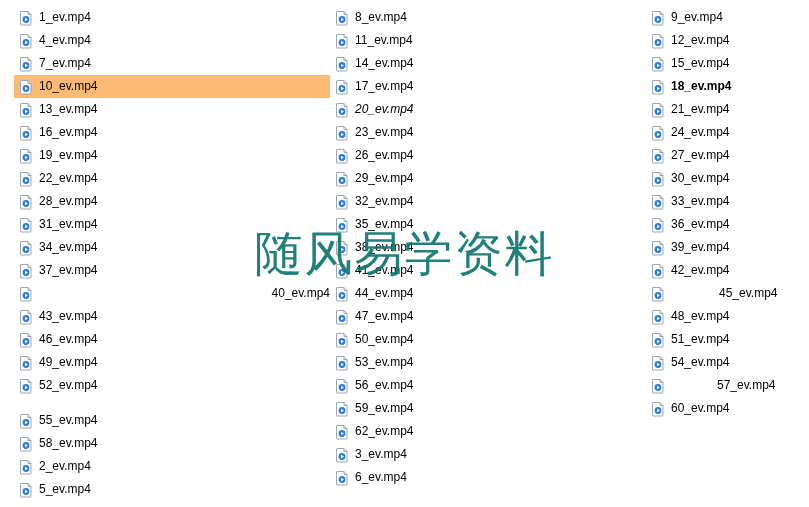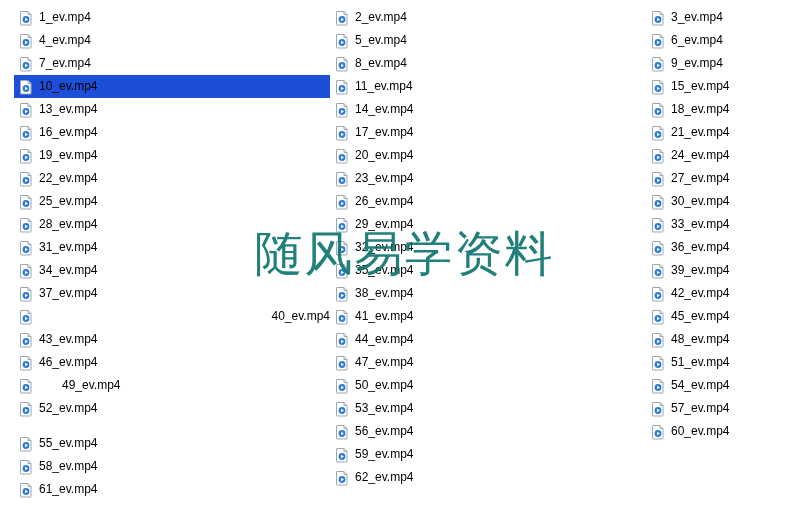--- a/index.html
+++ b/index.html
@@ -24,21 +24,21 @@
   .file-item {
     display: flex;
     align-items: center;
     height: 23px;
     width: 316px;
     padding-left: 4px;
     cursor: default;
     white-space: nowrap;
   }
   .file-item.hover {
-    background: #1d4ed8;
+    background: #fdba74;
   }
   .file-icon {
     width: 16px;
     height: 16px;
     margin-right: 5px;
     flex-shrink: 0;
   }
   .file-label {
     line-height: 23px;
   }
@@ -133,29 +133,20 @@
         </svg></span>
       <span class="file-label">22_ev.mp4</span>
     </div>
     <div class="file-item" style="width: 316px;">
       <span class="file-icon"><svg viewBox="0 0 16 16" width="16" height="16">
           <path d="M3 1.5 h7 l3 3 v10 a0.5 0.5 0 0 1 -0.5 0.5 h-9.5 a0.5 0.5 0 0 1 -0.5 -0.5 v-12.5 a0.5 0.5 0 0 1 0.5 -0.5 z" fill="#ffffff" stroke="#9aa7b4" stroke-width="1"></path>
           <path d="M10 1.5 v3 h3" fill="none" stroke="#9aa7b4" stroke-width="1"></path>
           <circle cx="8" cy="9.5" r="3.4" fill="#2e7cd6"></circle>
           <path d="M7 7.8 L10 9.5 L7 11.2 Z" fill="#ffffff"></path>
         </svg></span>
-      <span class="file-label">25_ev.mp4</span>
-    </div>
-    <div class="file-item" style="width: 316px;">
-      <span class="file-icon"><svg viewBox="0 0 16 16" width="16" height="16">
-          <path d="M3 1.5 h7 l3 3 v10 a0.5 0.5 0 0 1 -0.5 0.5 h-9.5 a0.5 0.5 0 0 1 -0.5 -0.5 v-12.5 a0.5 0.5 0 0 1 0.5 -0.5 z" fill="#ffffff" stroke="#9aa7b4" stroke-width="1"></path>
-          <path d="M10 1.5 v3 h3" fill="none" stroke="#9aa7b4" stroke-width="1"></path>
-          <circle cx="8" cy="9.5" r="3.4" fill="#2e7cd6"></circle>
-          <path d="M7 7.8 L10 9.5 L7 11.2 Z" fill="#ffffff"></path>
-        </svg></span>
       <span class="file-label">28_ev.mp4</span>
     </div>
     <div class="file-item" style="width: 316px;">
       <span class="file-icon"><svg viewBox="0 0 16 16" width="16" height="16">
           <path d="M3 1.5 h7 l3 3 v10 a0.5 0.5 0 0 1 -0.5 0.5 h-9.5 a0.5 0.5 0 0 1 -0.5 -0.5 v-12.5 a0.5 0.5 0 0 1 0.5 -0.5 z" fill="#ffffff" stroke="#9aa7b4" stroke-width="1"></path>
           <path d="M10 1.5 v3 h3" fill="none" stroke="#9aa7b4" stroke-width="1"></path>
           <circle cx="8" cy="9.5" r="3.4" fill="#2e7cd6"></circle>
           <path d="M7 7.8 L10 9.5 L7 11.2 Z" fill="#ffffff"></path>
         </svg></span>
       <span class="file-label">31_ev.mp4</span>
@@ -198,21 +189,21 @@
     </div>
     <div class="file-item" style="width: 316px;">
       <span class="file-icon"><svg viewBox="0 0 16 16" width="16" height="16">
           <path d="M3 1.5 h7 l3 3 v10 a0.5 0.5 0 0 1 -0.5 0.5 h-9.5 a0.5 0.5 0 0 1 -0.5 -0.5 v-12.5 a0.5 0.5 0 0 1 0.5 -0.5 z" fill="#ffffff" stroke="#9aa7b4" stroke-width="1"></path>
           <path d="M10 1.5 v3 h3" fill="none" stroke="#9aa7b4" stroke-width="1"></path>
           <circle cx="8" cy="9.5" r="3.4" fill="#2e7cd6"></circle>
           <path d="M7 7.8 L10 9.5 L7 11.2 Z" fill="#ffffff"></path>
         </svg></span>
       <span class="file-label">46_ev.mp4</span>
     </div>
-    <div class="file-item" style="width: 316px; gap: 23px;">
+    <div class="file-item" style="width: 316px;">
       <span class="file-icon"><svg viewBox="0 0 16 16" width="16" height="16">
           <path d="M3 1.5 h7 l3 3 v10 a0.5 0.5 0 0 1 -0.5 0.5 h-9.5 a0.5 0.5 0 0 1 -0.5 -0.5 v-12.5 a0.5 0.5 0 0 1 0.5 -0.5 z" fill="#ffffff" stroke="#9aa7b4" stroke-width="1"></path>
           <path d="M10 1.5 v3 h3" fill="none" stroke="#9aa7b4" stroke-width="1"></path>
           <circle cx="8" cy="9.5" r="3.4" fill="#2e7cd6"></circle>
           <path d="M7 7.8 L10 9.5 L7 11.2 Z" fill="#ffffff"></path>
         </svg></span>
       <span class="file-label">49_ev.mp4</span>
     </div>
     <div class="file-item" style="width: 316px;">
       <span class="file-icon"><svg viewBox="0 0 16 16" width="16" height="16">
@@ -241,29 +232,20 @@
         </svg></span>
       <span class="file-label">58_ev.mp4</span>
     </div>
     <div class="file-item" style="width: 316px;">
       <span class="file-icon"><svg viewBox="0 0 16 16" width="16" height="16">
           <path d="M3 1.5 h7 l3 3 v10 a0.5 0.5 0 0 1 -0.5 0.5 h-9.5 a0.5 0.5 0 0 1 -0.5 -0.5 v-12.5 a0.5 0.5 0 0 1 0.5 -0.5 z" fill="#ffffff" stroke="#9aa7b4" stroke-width="1"></path>
           <path d="M10 1.5 v3 h3" fill="none" stroke="#9aa7b4" stroke-width="1"></path>
           <circle cx="8" cy="9.5" r="3.4" fill="#2e7cd6"></circle>
           <path d="M7 7.8 L10 9.5 L7 11.2 Z" fill="#ffffff"></path>
         </svg></span>
-      <span class="file-label">61_ev.mp4</span>
-    </div>
-    <div class="file-item" style="width: 316px;">
-      <span class="file-icon"><svg viewBox="0 0 16 16" width="16" height="16">
-          <path d="M3 1.5 h7 l3 3 v10 a0.5 0.5 0 0 1 -0.5 0.5 h-9.5 a0.5 0.5 0 0 1 -0.5 -0.5 v-12.5 a0.5 0.5 0 0 1 0.5 -0.5 z" fill="#ffffff" stroke="#9aa7b4" stroke-width="1"></path>
-          <path d="M10 1.5 v3 h3" fill="none" stroke="#9aa7b4" stroke-width="1"></path>
-          <circle cx="8" cy="9.5" r="3.4" fill="#2e7cd6"></circle>
-          <path d="M7 7.8 L10 9.5 L7 11.2 Z" fill="#ffffff"></path>
-        </svg></span>
       <span class="file-label">2_ev.mp4</span>
     </div>
     <div class="file-item" style="width: 316px;">
       <span class="file-icon"><svg viewBox="0 0 16 16" width="16" height="16">
           <path d="M3 1.5 h7 l3 3 v10 a0.5 0.5 0 0 1 -0.5 0.5 h-9.5 a0.5 0.5 0 0 1 -0.5 -0.5 v-12.5 a0.5 0.5 0 0 1 0.5 -0.5 z" fill="#ffffff" stroke="#9aa7b4" stroke-width="1"></path>
           <path d="M10 1.5 v3 h3" fill="none" stroke="#9aa7b4" stroke-width="1"></path>
           <circle cx="8" cy="9.5" r="3.4" fill="#2e7cd6"></circle>
           <path d="M7 7.8 L10 9.5 L7 11.2 Z" fill="#ffffff"></path>
         </svg></span>
       <span class="file-label">5_ev.mp4</span>
@@ -297,21 +279,21 @@
     </div>
     <div class="file-item" style="width: 316px; text-align: center;">
       <span class="file-icon"><svg viewBox="0 0 16 16" width="16" height="16">
           <path d="M3 1.5 h7 l3 3 v10 a0.5 0.5 0 0 1 -0.5 0.5 h-9.5 a0.5 0.5 0 0 1 -0.5 -0.5 v-12.5 a0.5 0.5 0 0 1 0.5 -0.5 z" fill="#ffffff" stroke="#9aa7b4" stroke-width="1"></path>
           <path d="M10 1.5 v3 h3" fill="none" stroke="#9aa7b4" stroke-width="1"></path>
           <circle cx="8" cy="9.5" r="3.4" fill="#2e7cd6"></circle>
           <path d="M7 7.8 L10 9.5 L7 11.2 Z" fill="#ffffff"></path>
         </svg></span>
       <span class="file-label">17_ev.mp4</span>
     </div>
-    <div class="file-item" style="width: 316px;">
+    <div class="file-item" style="width: 316px; font-style: italic;">
       <span class="file-icon"><svg viewBox="0 0 16 16" width="16" height="16">
           <path d="M3 1.5 h7 l3 3 v10 a0.5 0.5 0 0 1 -0.5 0.5 h-9.5 a0.5 0.5 0 0 1 -0.5 -0.5 v-12.5 a0.5 0.5 0 0 1 0.5 -0.5 z" fill="#ffffff" stroke="#9aa7b4" stroke-width="1"></path>
           <path d="M10 1.5 v3 h3" fill="none" stroke="#9aa7b4" stroke-width="1"></path>
           <circle cx="8" cy="9.5" r="3.4" fill="#2e7cd6"></circle>
           <path d="M7 7.8 L10 9.5 L7 11.2 Z" fill="#ffffff"></path>
         </svg></span>
       <span class="file-label">20_ev.mp4</span>
     </div>
     <div class="file-item" style="width: 316px;">
       <span class="file-icon"><svg viewBox="0 0 16 16" width="16" height="16">
@@ -466,23 +448,32 @@
         </svg></span>
       <span class="file-label">9_ev.mp4</span>
     </div>
     <div class="file-item" style="width: 160px;">
       <span class="file-icon"><svg viewBox="0 0 16 16" width="16" height="16">
           <path d="M3 1.5 h7 l3 3 v10 a0.5 0.5 0 0 1 -0.5 0.5 h-9.5 a0.5 0.5 0 0 1 -0.5 -0.5 v-12.5 a0.5 0.5 0 0 1 0.5 -0.5 z" fill="#ffffff" stroke="#9aa7b4" stroke-width="1"></path>
           <path d="M10 1.5 v3 h3" fill="none" stroke="#9aa7b4" stroke-width="1"></path>
           <circle cx="8" cy="9.5" r="3.4" fill="#2e7cd6"></circle>
           <path d="M7 7.8 L10 9.5 L7 11.2 Z" fill="#ffffff"></path>
         </svg></span>
+      <span class="file-label">12_ev.mp4</span>
+    </div>
+    <div class="file-item" style="width: 160px;">
+      <span class="file-icon"><svg viewBox="0 0 16 16" width="16" height="16">
+          <path d="M3 1.5 h7 l3 3 v10 a0.5 0.5 0 0 1 -0.5 0.5 h-9.5 a0.5 0.5 0 0 1 -0.5 -0.5 v-12.5 a0.5 0.5 0 0 1 0.5 -0.5 z" fill="#ffffff" stroke="#9aa7b4" stroke-width="1"></path>
+          <path d="M10 1.5 v3 h3" fill="none" stroke="#9aa7b4" stroke-width="1"></path>
+          <circle cx="8" cy="9.5" r="3.4" fill="#2e7cd6"></circle>
+          <path d="M7 7.8 L10 9.5 L7 11.2 Z" fill="#ffffff"></path>
+        </svg></span>
       <span class="file-label">15_ev.mp4</span>
     </div>
-    <div class="file-item" style="width: 160px;">
+    <div class="file-item" style="width: 160px; font-weight: bold;">
       <span class="file-icon"><svg viewBox="0 0 16 16" width="16" height="16">
           <path d="M3 1.5 h7 l3 3 v10 a0.5 0.5 0 0 1 -0.5 0.5 h-9.5 a0.5 0.5 0 0 1 -0.5 -0.5 v-12.5 a0.5 0.5 0 0 1 0.5 -0.5 z" fill="#ffffff" stroke="#9aa7b4" stroke-width="1"></path>
           <path d="M10 1.5 v3 h3" fill="none" stroke="#9aa7b4" stroke-width="1"></path>
           <circle cx="8" cy="9.5" r="3.4" fill="#2e7cd6"></circle>
           <path d="M7 7.8 L10 9.5 L7 11.2 Z" fill="#ffffff"></path>
         </svg></span>
       <span class="file-label">18_ev.mp4</span>
     </div>
     <div class="file-item" style="width: 160px;">
       <span class="file-icon"><svg viewBox="0 0 16 16" width="16" height="16">
@@ -549,21 +540,21 @@
     </div>
     <div class="file-item" style="width: 160px;">
       <span class="file-icon"><svg viewBox="0 0 16 16" width="16" height="16">
           <path d="M3 1.5 h7 l3 3 v10 a0.5 0.5 0 0 1 -0.5 0.5 h-9.5 a0.5 0.5 0 0 1 -0.5 -0.5 v-12.5 a0.5 0.5 0 0 1 0.5 -0.5 z" fill="#ffffff" stroke="#9aa7b4" stroke-width="1"></path>
           <path d="M10 1.5 v3 h3" fill="none" stroke="#9aa7b4" stroke-width="1"></path>
           <circle cx="8" cy="9.5" r="3.4" fill="#2e7cd6"></circle>
           <path d="M7 7.8 L10 9.5 L7 11.2 Z" fill="#ffffff"></path>
         </svg></span>
       <span class="file-label">42_ev.mp4</span>
     </div>
-    <div class="file-item" style="width: 160px;">
+    <div class="file-item" style="width: 160px; gap: 48px;">
       <span class="file-icon"><svg viewBox="0 0 16 16" width="16" height="16">
           <path d="M3 1.5 h7 l3 3 v10 a0.5 0.5 0 0 1 -0.5 0.5 h-9.5 a0.5 0.5 0 0 1 -0.5 -0.5 v-12.5 a0.5 0.5 0 0 1 0.5 -0.5 z" fill="#ffffff" stroke="#9aa7b4" stroke-width="1"></path>
           <path d="M10 1.5 v3 h3" fill="none" stroke="#9aa7b4" stroke-width="1"></path>
           <circle cx="8" cy="9.5" r="3.4" fill="#2e7cd6"></circle>
           <path d="M7 7.8 L10 9.5 L7 11.2 Z" fill="#ffffff"></path>
         </svg></span>
       <span class="file-label">45_ev.mp4</span>
     </div>
     <div class="file-item" style="width: 160px;">
       <span class="file-icon"><svg viewBox="0 0 16 16" width="16" height="16">
@@ -585,21 +576,21 @@
     </div>
     <div class="file-item" style="width: 160px;">
       <span class="file-icon"><svg viewBox="0 0 16 16" width="16" height="16">
           <path d="M3 1.5 h7 l3 3 v10 a0.5 0.5 0 0 1 -0.5 0.5 h-9.5 a0.5 0.5 0 0 1 -0.5 -0.5 v-12.5 a0.5 0.5 0 0 1 0.5 -0.5 z" fill="#ffffff" stroke="#9aa7b4" stroke-width="1"></path>
           <path d="M10 1.5 v3 h3" fill="none" stroke="#9aa7b4" stroke-width="1"></path>
           <circle cx="8" cy="9.5" r="3.4" fill="#2e7cd6"></circle>
           <path d="M7 7.8 L10 9.5 L7 11.2 Z" fill="#ffffff"></path>
         </svg></span>
       <span class="file-label">54_ev.mp4</span>
     </div>
-    <div class="file-item" style="width: 160px;">
+    <div class="file-item" style="width: 160px; gap: 46px;">
       <span class="file-icon"><svg viewBox="0 0 16 16" width="16" height="16">
           <path d="M3 1.5 h7 l3 3 v10 a0.5 0.5 0 0 1 -0.5 0.5 h-9.5 a0.5 0.5 0 0 1 -0.5 -0.5 v-12.5 a0.5 0.5 0 0 1 0.5 -0.5 z" fill="#ffffff" stroke="#9aa7b4" stroke-width="1"></path>
           <path d="M10 1.5 v3 h3" fill="none" stroke="#9aa7b4" stroke-width="1"></path>
           <circle cx="8" cy="9.5" r="3.4" fill="#2e7cd6"></circle>
           <path d="M7 7.8 L10 9.5 L7 11.2 Z" fill="#ffffff"></path>
         </svg></span>
       <span class="file-label">57_ev.mp4</span>
     </div>
     <div class="file-item" style="width: 160px;">
       <span class="file-icon"><svg viewBox="0 0 16 16" width="16" height="16">

